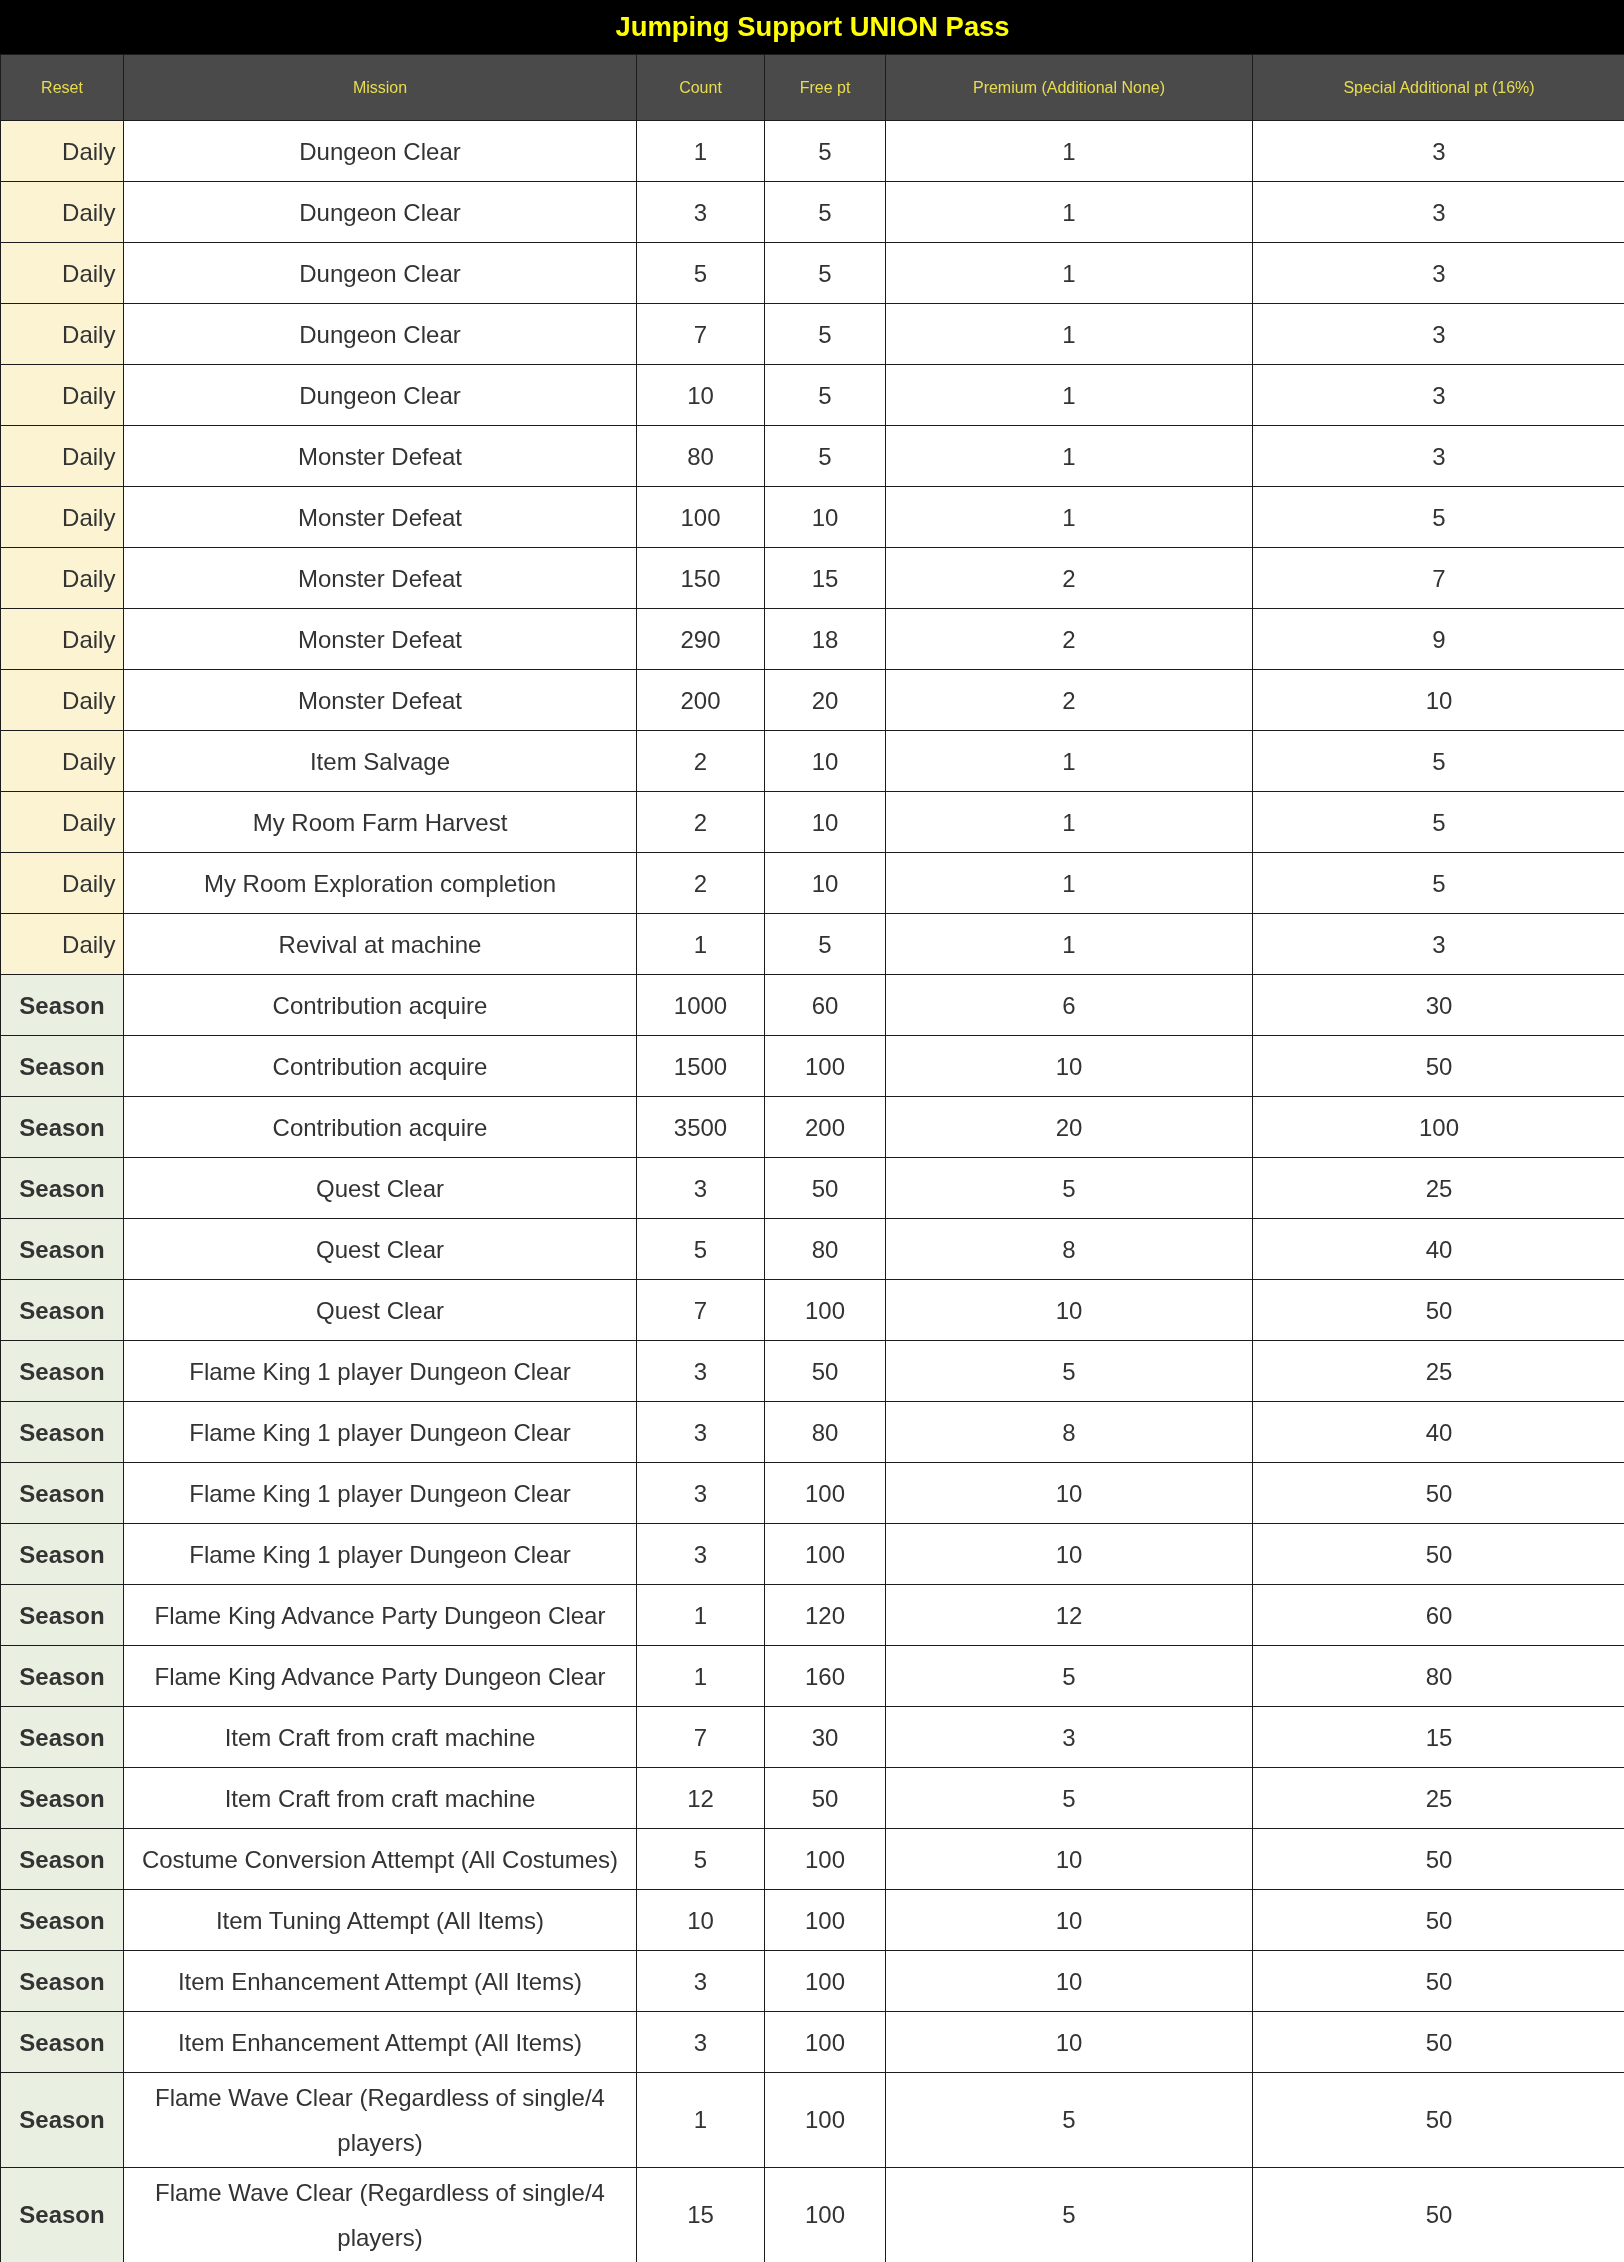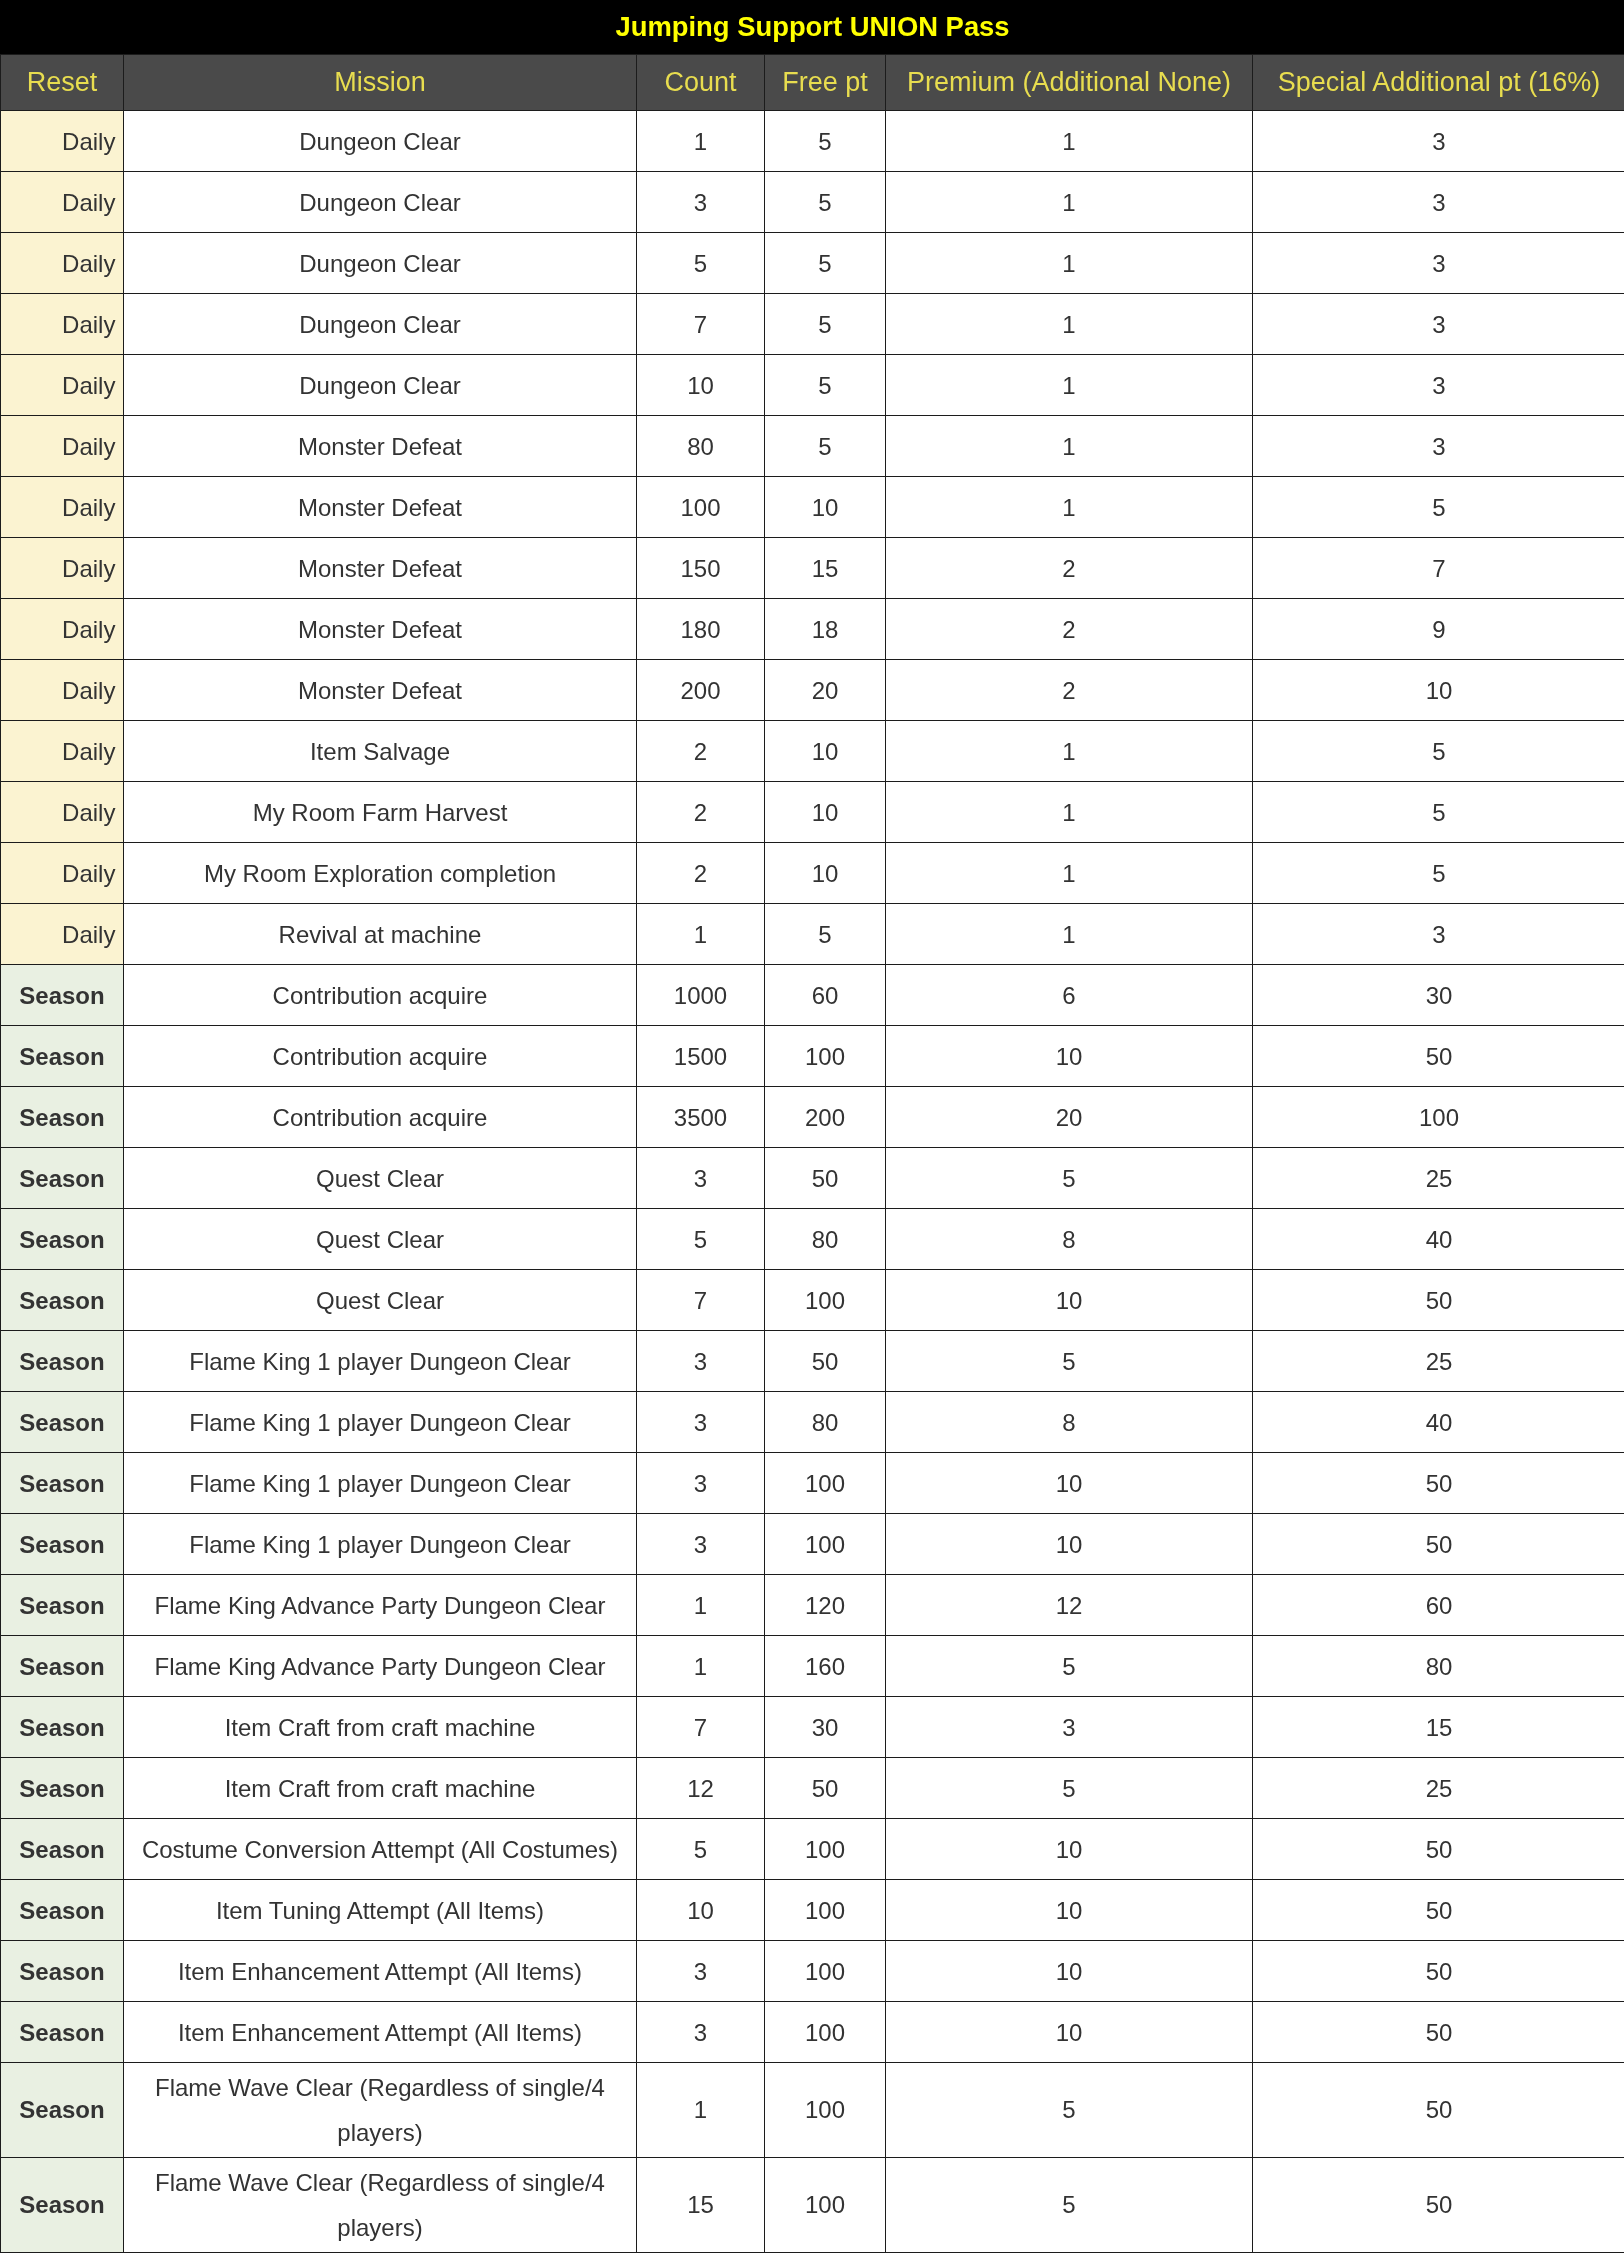--- a/index.html
+++ b/index.html
@@ -21,21 +21,21 @@
     border-collapse:collapse;table-layout:fixed;width:1625px;
     border:1.9px solid var(--border);
   }
   th,td{
     border:1.9px solid var(--border);
     text-align:center;vertical-align:middle;
     overflow:hidden;
   }
   thead th{
     background:var(--header-bg);color:var(--header-text);
-    height:56px;font-size:27px;font-weight:normal;line-height:1.2;
+    height:66px;font-size:16px;font-weight:normal;line-height:1.2;
     padding:0 5.7px;
   }
   tbody td{
     background:var(--row-bg);color:var(--cell-text);
     height:61px;font-size:24px;line-height:45px;
     padding:1.9px 7.6px;
   }
   tbody tr.daily td.reset-cell{background:var(--daily-bg);text-align:right;}
   tbody tr.season td.reset-cell{background:var(--season-bg);font-weight:bold;}
 </style>
@@ -124,21 +124,21 @@
     <td class="reset-cell">Daily</td>
     <td class="mission-cell">Monster Defeat</td>
     <td class="count-cell">150</td>
     <td class="free-cell">15</td>
     <td class="premium-cell">2</td>
     <td class="special-cell">7</td>
   </tr>
         <tr class="daily">
     <td class="reset-cell">Daily</td>
     <td class="mission-cell">Monster Defeat</td>
-    <td class="count-cell">180</td>
+    <td class="count-cell">290</td>
     <td class="free-cell">18</td>
     <td class="premium-cell">2</td>
     <td class="special-cell">9</td>
   </tr>
         <tr class="daily">
     <td class="reset-cell">Daily</td>
     <td class="mission-cell">Monster Defeat</td>
     <td class="count-cell">200</td>
     <td class="free-cell">20</td>
     <td class="premium-cell">2</td>

